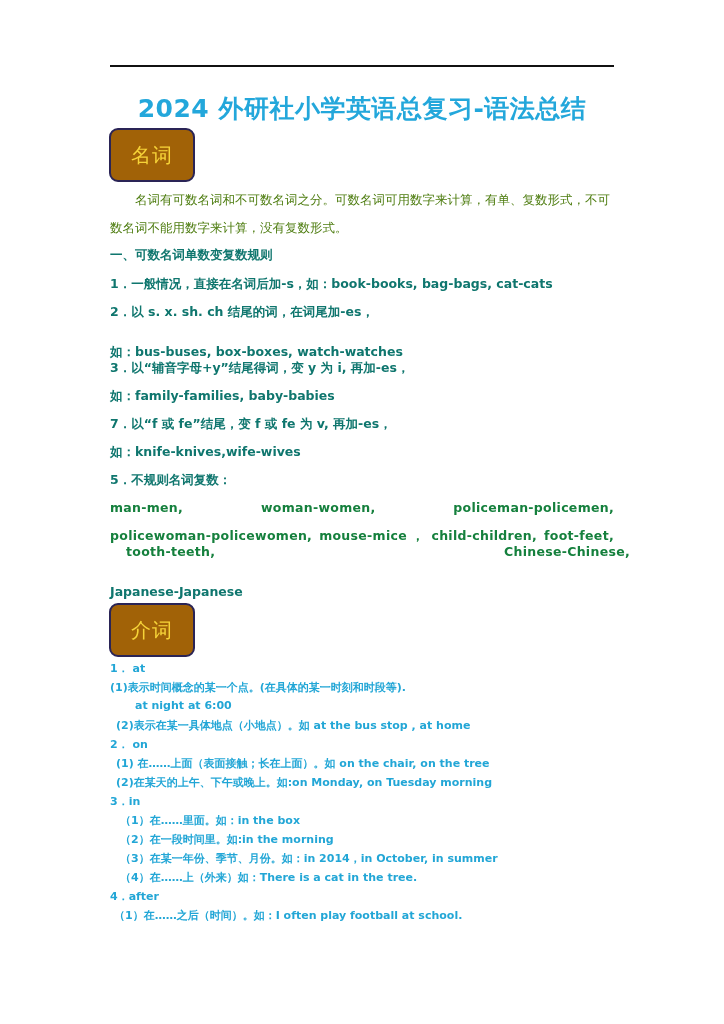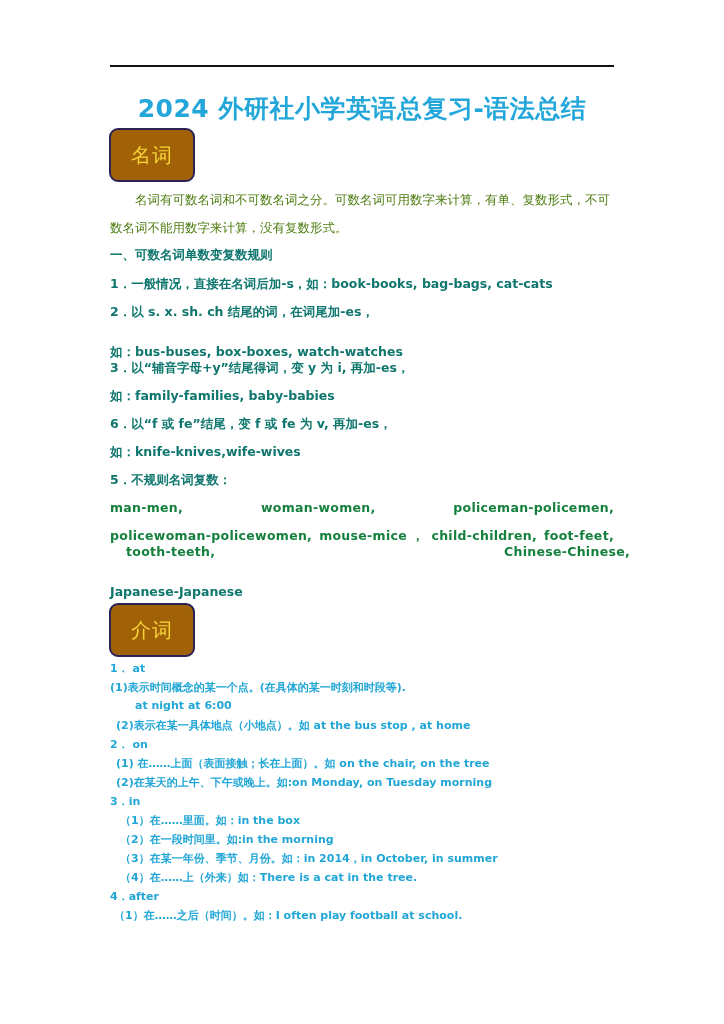--- a/index.html
+++ b/index.html
@@ -106,21 +106,21 @@
 
 <div class="para" style="top:186px;">名词有可数名词和不可数名词之分。可数名词可用数字来计算，有单、复数形式，不可数名词不能用数字来计算，没有复数形式。</div>
 
 <div class="line" style="top:247px;">一、可数名词单数变复数规则</div>
 
 <div class="line" style="top:276px;">1．一般情况，直接在名词后加-s，如：book-books, bag-bags, cat-cats</div>
 <div class="line" style="top:304px;">2．以 s. x. sh. ch 结尾的词，在词尾加-es，</div>
 <div class="line" style="top:332px;margin-top:12px;">如：bus-buses, box-boxes, watch-watches</div>
 <div class="line" style="top:360px;">3．以“辅音字母+y”结尾得词，变 y 为 i, 再加-es，</div>
 <div class="line" style="top:388px;">如：family-families, baby-babies</div>
-<div class="line" style="top:416px;">6．以“f 或 fe”结尾，变 f 或 fe 为 v, 再加-es，</div>
+<div class="line" style="top:416px;">7．以“f 或 fe”结尾，变 f 或 fe 为 v, 再加-es，</div>
 <div class="line" style="top:444px;">如：knife-knives,wife-wives</div>
 <div class="line" style="top:472px;">5．不规则名词复数：</div>
 
 <div class="justify-row" style="top:500px;">
   <span>man-men,</span>
   <span>woman-women,</span>
   <span>policeman-policemen,</span>
 </div>
 <div class="justify-row" style="top:528px;">
   <span>policewoman-policewomen,</span>

